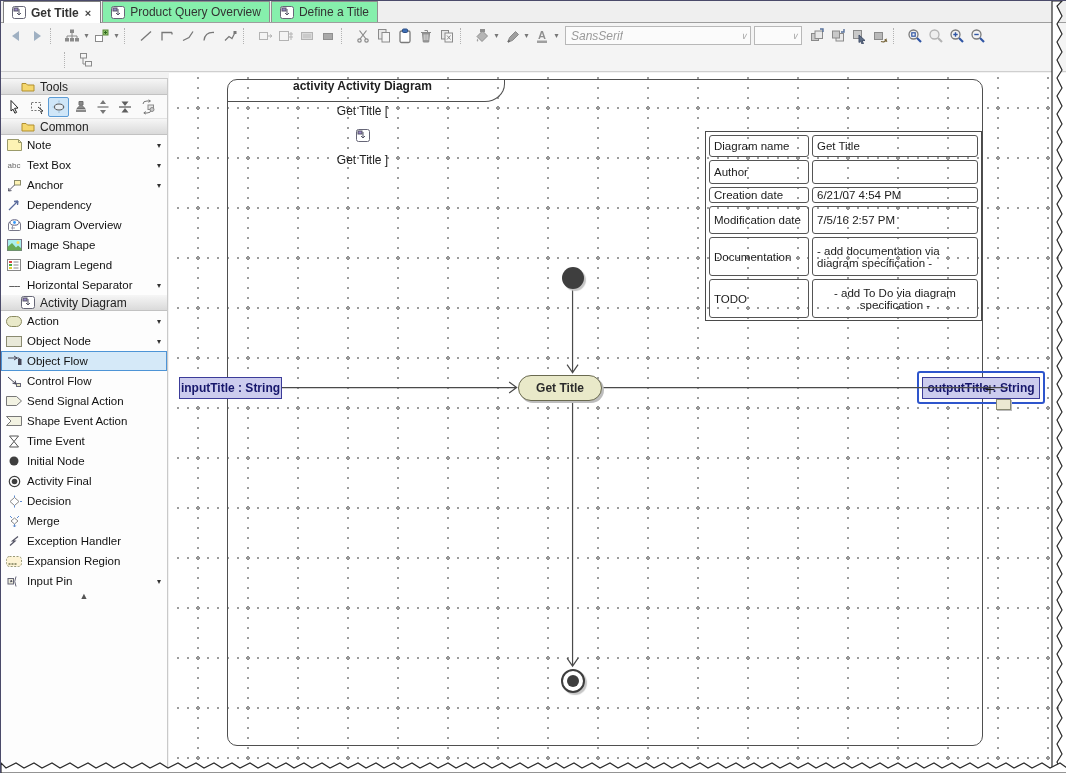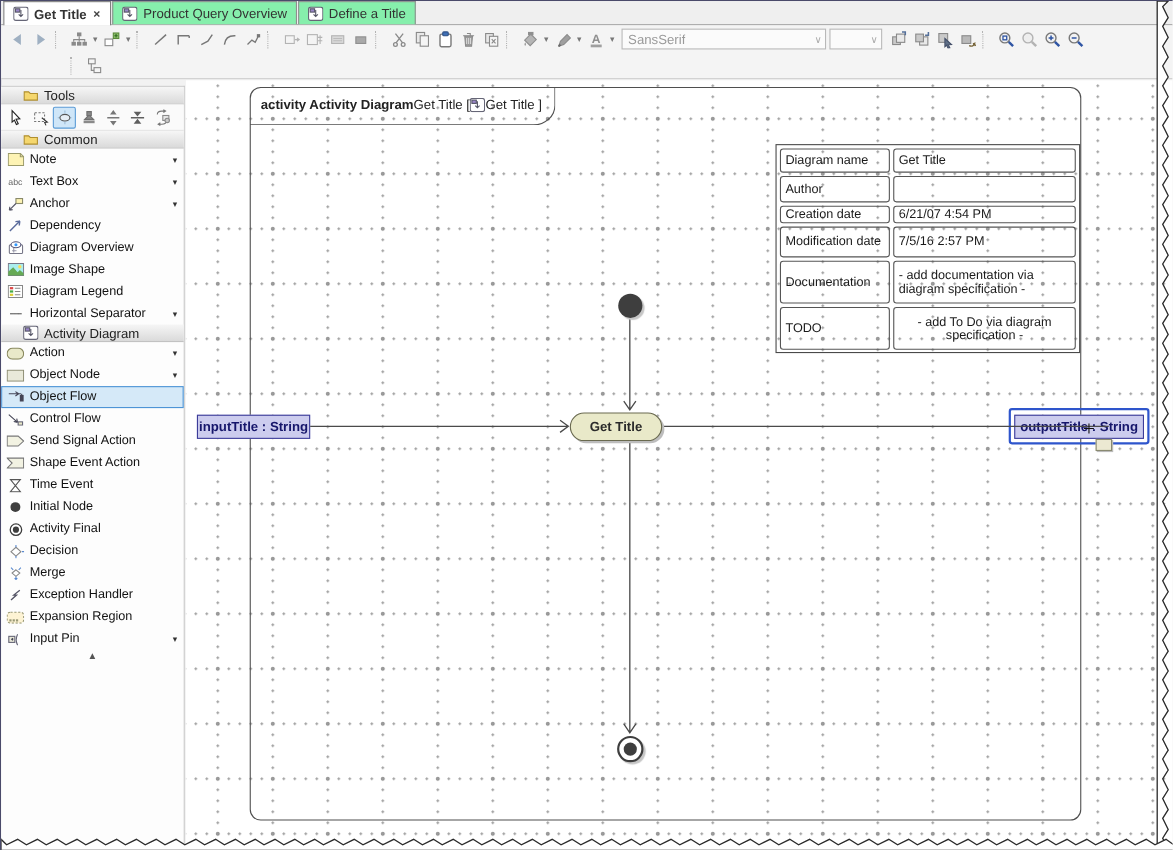--- a/index.html
+++ b/index.html
@@ -16,21 +16,21 @@
   .tabstrip { height:22px; background:#efefef; border-bottom:1px solid #9e9e9e; display:flex; align-items:flex-end; padding-left:2px; }
   .tab { height:21px; display:flex; align-items:center; gap:5px; padding:0 8px; border:1px solid #8f8f8f; border-bottom:none; background:#86efac; color:#333; white-space:nowrap; margin-right:1px; }
   .tab.active { background:#ffffff; font-weight:bold; height:22px; margin-bottom:-1px; border-color:#7f7f7f; }
   .tab .close { color:#444; font-weight:bold; font-size:11px; padding:0 1px; }
   
   .toolbar { background:#f4f4f4; display:flex; align-items:center; height:25px; padding-left:4px; }
   .toolbar2 { background:#f4f4f4; height:24px; border-bottom:1px solid #cfcfcf; display:flex; align-items:center; padding-left:60px; }
   .tbtn { width:21px; height:21px; display:flex; align-items:center; justify-content:center; border-radius:2px; }
   .caret { font-size:8px; color:#777; width:9px; text-align:center; }
   .sep { width:7px; height:16px; border-left:1px dotted #b3b3b3; margin:0 4px 0 3px; }
-  .combo { height:19px; background:#fbfbfb; border:1px solid #b8b8b8; display:flex; align-items:center; justify-content:space-between; color:#9a9a9a; padding:0 3px 0 5px; font-size:12px; }
+  .combo { height:19px; background:#fbfbfb; border:1px solid #b8b8b8; display:flex; align-items:center; justify-content:space-between; color:#9a9a9a; padding:0 3px 0 5px; font-size:12px;font-style:italic; }
   .combo .cv { overflow:hidden; white-space:nowrap; }
   .combo .cc { color:#aaa; font-size:9px; }
   
   .main { position:absolute; top:72px; left:0; right:0; bottom:0; }
   .palette { position:absolute; left:0; top:5px; width:167px; bottom:0; background:#fdfdfd; border-right:1px solid #c9c9c9; border-top:1px solid #c9c9c9; }
   .phead { height:16px; background:linear-gradient(#f6f6f6,#dadada); border-bottom:1px solid #c2c2c2; display:flex; align-items:center; gap:5px; padding-left:20px; color:#222; }
   .toolrow { height:24px; display:flex; align-items:center; gap:1px; padding-left:3px; border-bottom:1px solid #e3e3e3; background:#fafafa; }
   .toolbtn { width:21px; height:20px; display:flex; align-items:center; justify-content:center; border:1px solid transparent; border-radius:2px; }
   .toolbtn.sel { background:#cfe6f8; border-color:#5b9bd5; }
   .prow { height:20px; display:flex; align-items:center; gap:5px; padding:0 3px 0 4px; border:1px solid transparent; }
@@ -42,21 +42,21 @@
   
   .canvas { position:absolute; left:168px; top:0; right:0; bottom:0; background-color:#fff;
     background-image:
       radial-gradient(circle, #9c9c9c 0.9px, transparent 1.3px),
       radial-gradient(circle, #9c9c9c 0.9px, transparent 1.3px),
       radial-gradient(circle, #707070 1.5px, transparent 1.9px);
     background-size:10px 50px, 50px 10px, 50px 50px;
     background-position:4px 10px, 4px 10px, 4px 10px;
   }
   .frame { position:absolute; left:58px; top:6px; width:756px; height:667px; border:1px solid #4f4f4f; border-radius:10px; }
-  .frametab { position:absolute; left:58px; top:6px; width:278px; height:35px; border-right:1px solid #4f4f4f; border-bottom:1px solid #4f4f4f; border-top-left-radius:10px; border-bottom-right-radius:20px 18px; background:transparent; display:flex; align-items:center; gap:0; padding:0 16px 2px 10px; white-space:nowrap; }
+  .frametab { position:absolute; left:58px; top:6px; width:278px; height:23px; border-right:1px solid #4f4f4f; border-bottom:1px solid #4f4f4f; border-top-left-radius:10px; border-bottom-right-radius:20px 18px; background:transparent; display:flex; align-items:center; gap:11px; padding:0 16px 2px 10px; white-space:nowrap;flex-direction:column; }
   .frametab b { font-weight:bold; }
   .infotable { position:absolute; left:536px; top:58px; width:277px; height:190px; border:1px solid #4a4a4a; padding:3px; display:flex; flex-direction:column; gap:3px; }
   .irow { display:flex; gap:3px; flex:none; }
   .icell { border:1px solid #555; border-radius:3px; padding:1px 4px; font-size:11.5px; color:#1a1a1a; display:flex; flex-direction:column; justify-content:center; }
   .ikey { width:100px; flex:none; }
   .ival { flex:1; }
   .node-action { position:absolute; left:349px; top:302px; width:84px; height:26px; background:#e9e9c9; border:1px solid #6a6a50; border-radius:13px; box-shadow:2px 2px 0 #bdbdbd; display:flex; align-items:center; justify-content:center; font-weight:bold; color:#2b2b2b; z-index:6; }
   .pin { background:#ccccee; border:1px solid #3c3c99; display:flex; align-items:center; justify-content:center; font-weight:bold; color:#16166b; font-size:12px; white-space:nowrap; }
   .pin-in { position:absolute; left:10px; top:304px; width:103px; height:22px; z-index:4; }
   .selbox { position:absolute; left:748px; top:298px; width:128px; height:33px; border:2px solid #2e55cc; border-radius:3px; display:flex; align-items:center; justify-content:center; z-index:4; }

